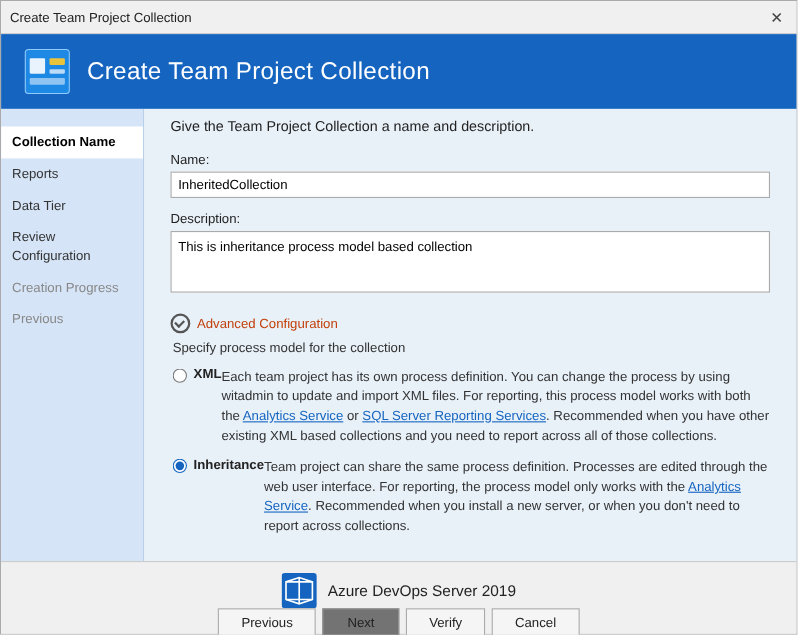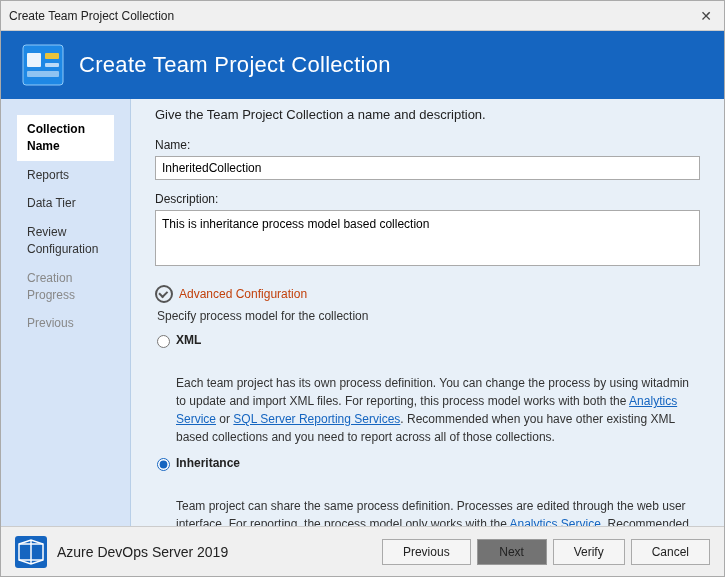--- a/index.html
+++ b/index.html
@@ -64,21 +64,21 @@
     .content-area {
       display: flex;
       flex: 1;
       overflow: hidden;
       background: #d6e4f7;
     }
 
     .sidebar {
       width: 130px;
       background: #d6e4f7;
-      padding: 16px 16px;
+      padding: 16px 0;
       flex-shrink: 0;
       border-right: 1px solid #b8cfe8;
     }
 
     .sidebar-item {
       padding: 6px 10px;
       font-size: 12px;
       color: #333;
       cursor: pointer;
       line-height: 1.4;
@@ -197,22 +197,21 @@
 
     .radio-input {
       margin-top: 2px;
       flex-shrink: 0;
       cursor: pointer;
       accent-color: #1565c0;
     }
 
     .radio-text-group {
       display: flex;
-      flex-direction: column;
-      gap: 24px;
+      flex-direction: row;
     }
 
     .radio-title {
       font-size: 12px;
       font-weight: 600;
       color: #222;
       margin-bottom: 3px;
     }
 
     .radio-desc {
@@ -227,21 +226,22 @@
       cursor: pointer;
     }
 
     .footer {
       background: #f0f0f0;
       border-top: 1px solid #ccc;
       padding: 10px 14px;
       display: flex;
       align-items: center;
       justify-content: space-between;
-      height: 50px;
+      height: 66px;
+      flex-direction: column;
     }
 
     .footer-left {
       display: flex;
       align-items: center;
       gap: 10px;
     }
 
     .footer-icon {
       width: 32px;

